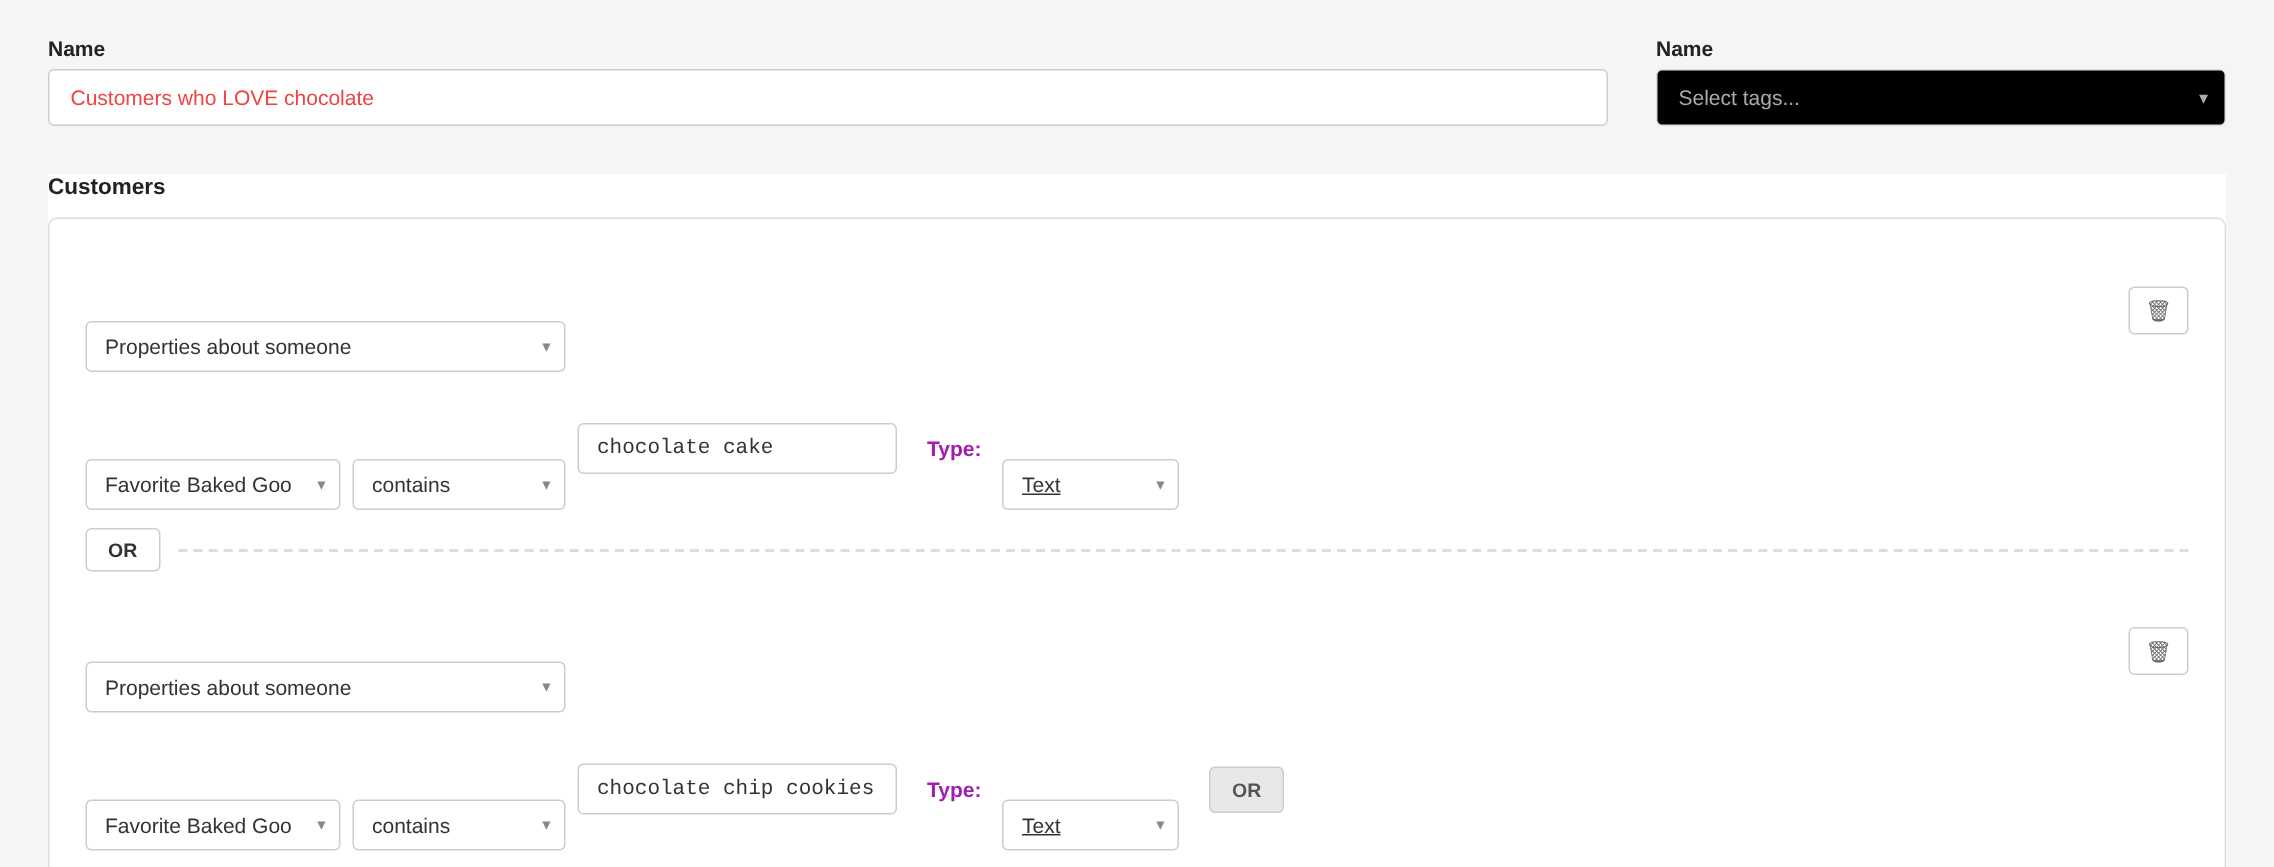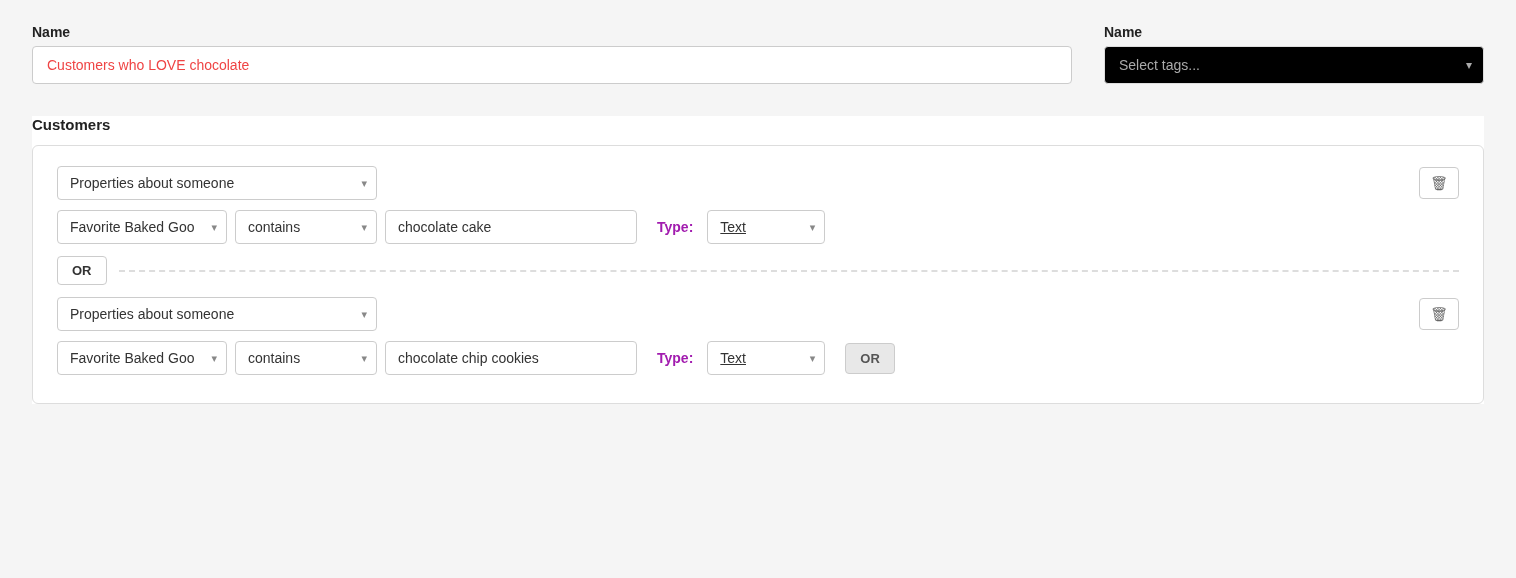--- a/index.html
+++ b/index.html
@@ -103,28 +103,29 @@
     .properties-dropdown {
       width: 320px;
     }
     .field-dropdown {
       width: 170px;
     }
     .operator-dropdown {
       width: 142px;
     }
     .value-input {
-      width: 252px;
+      width: 213px;
       padding: 8px 12px;
       border: 1px solid #ccc;
       border-radius: 4px;
       font-size: 14px;
       color: #333;
       background: #fff;
       outline: none;
+      font-family: Liberation Mono, monospace;
     }
     .type-label {
       font-weight: 600;
       font-size: 14px;
       color: #a21caf;
       margin-left: 12px;
       margin-right: 6px;
       white-space: nowrap;
     }
     .type-dropdown {
@@ -175,20 +176,21 @@
       font-size: 13px;
       font-weight: 600;
       color: #555;
       cursor: pointer;
       margin-left: 12px;
       white-space: nowrap;
     }
     .select-rel-wrapper {
       position: relative;
       display: inline-block;
+      margin-top: 48px;
     }
     .select-rel-wrapper .chevron-icon {
       position: absolute;
       right: 10px;
       top: 50%;
       transform: translateY(-50%);
       pointer-events: none;
       color: #888;
       font-size: 11px;
     }

